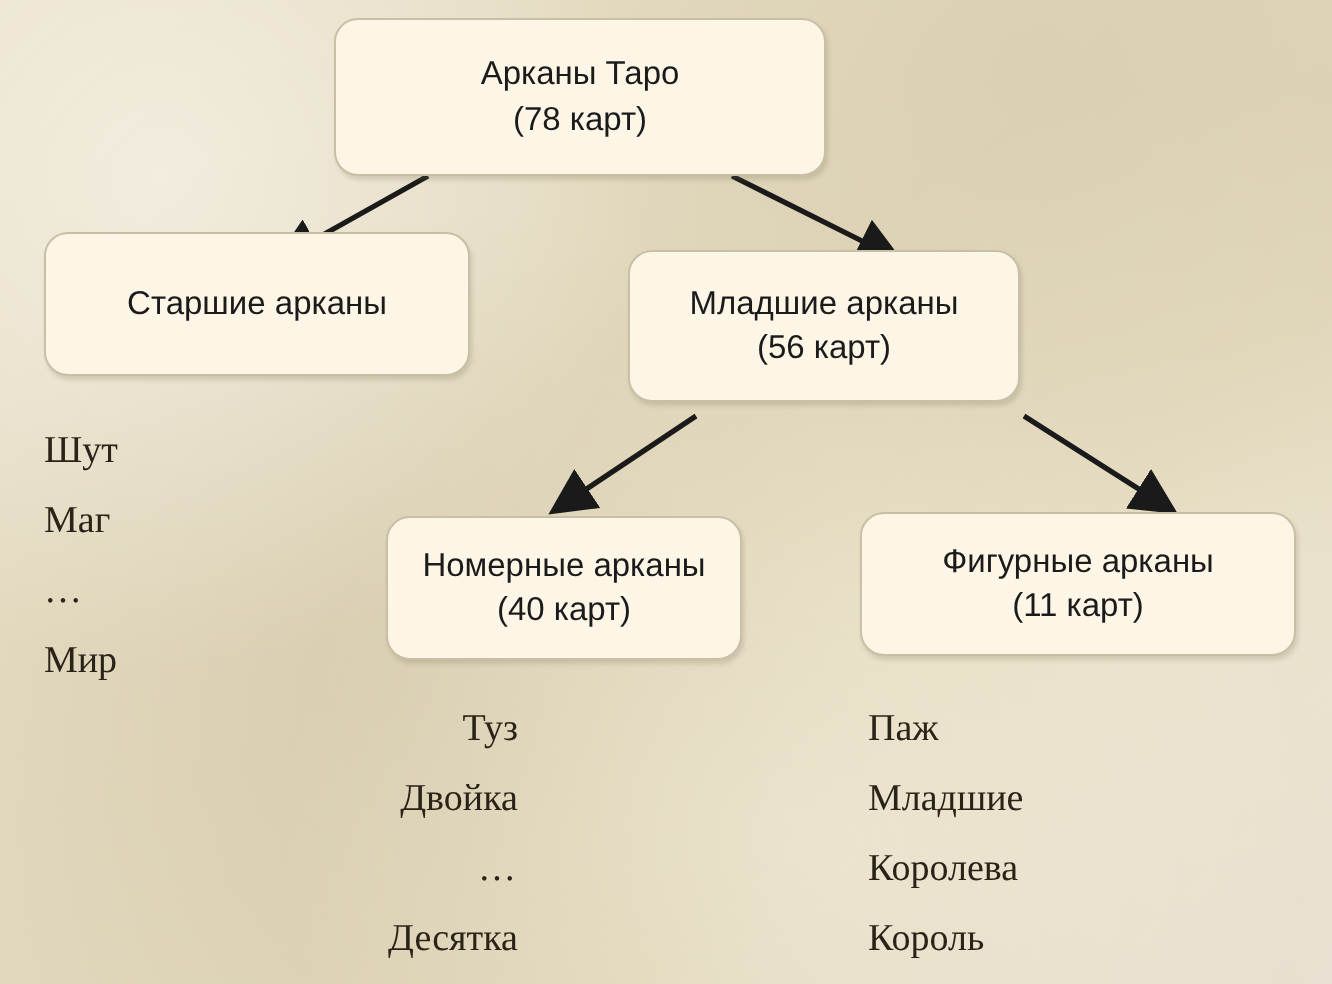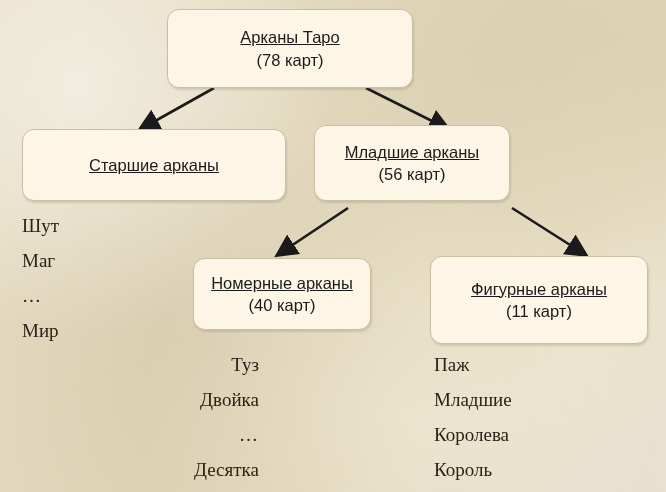--- a/index.html
+++ b/index.html
@@ -42,21 +42,21 @@
     box-shadow: 1px 2px 2px rgba(120,108,80,0.22);
     display: flex;
     flex-direction: column;
     align-items: center;
     justify-content: center;
     color: #1b1b1b;
     font-size: 16.5px;
     line-height: 1.35;
     text-align: center;
   }
-  .node .line1 { white-space: nowrap; text-decoration: underline; }
+  .node .line1 { white-space: nowrap; }
   .node .line2 { white-space: nowrap; }
 
   .list {
     position: absolute;
     color: #2a2318;
     font-family: "Liberation Serif", serif;
     font-size: 19px;
     line-height: 1.0;
   }
   .list .item {
@@ -82,35 +82,35 @@
     <line x1="366" y1="88" x2="440" y2="125" stroke="#1a1a1a" stroke-width="2.6" marker-end="url(#arrow)"></line>
     <line x1="348" y1="208" x2="285" y2="250" stroke="#1a1a1a" stroke-width="2.6" marker-end="url(#arrow)"></line>
     <line x1="512" y1="208" x2="578" y2="250" stroke="#1a1a1a" stroke-width="2.6" marker-end="url(#arrow)"></line>
   </svg>
 
   <div class="node" style="left:167px; top:9px; width:246px; height:79px;">
     <div class="line1">Арканы Таро</div>
     <div class="line2">(78 карт)</div>
   </div>
 
-  <div class="node" style="left:22px; top:129px; width:264px; height:72px;">
+  <div class="node" style="left:22px; top:116px; width:213px; height:72px;">
     <div class="line1">Старшие арканы</div>
   </div>
 
   <div class="node" style="left:314px; top:125px; width:196px; height:76px;">
     <div class="line1">Младшие арканы</div>
     <div class="line2">(56 карт)</div>
   </div>
 
   <div class="node" style="left:193px; top:258px; width:178px; height:72px;">
     <div class="line1">Номерные арканы</div>
     <div class="line2">(40 карт)</div>
   </div>
 
-  <div class="node" style="left:430px; top:256px; width:218px; height:88px;">
+  <div class="node" style="left:430px; top:256px; width:218px; height:72px;">
     <div class="line1">Фигурные арканы</div>
     <div class="line2">(11 карт)</div>
   </div>
 
   <div class="list" style="left:22px; top:216px;">
     <div class="item">Шут</div>
     <div class="item">Маг</div>
     <div class="item ellipsis">…</div>
     <div class="item">Мир</div>
   </div>

